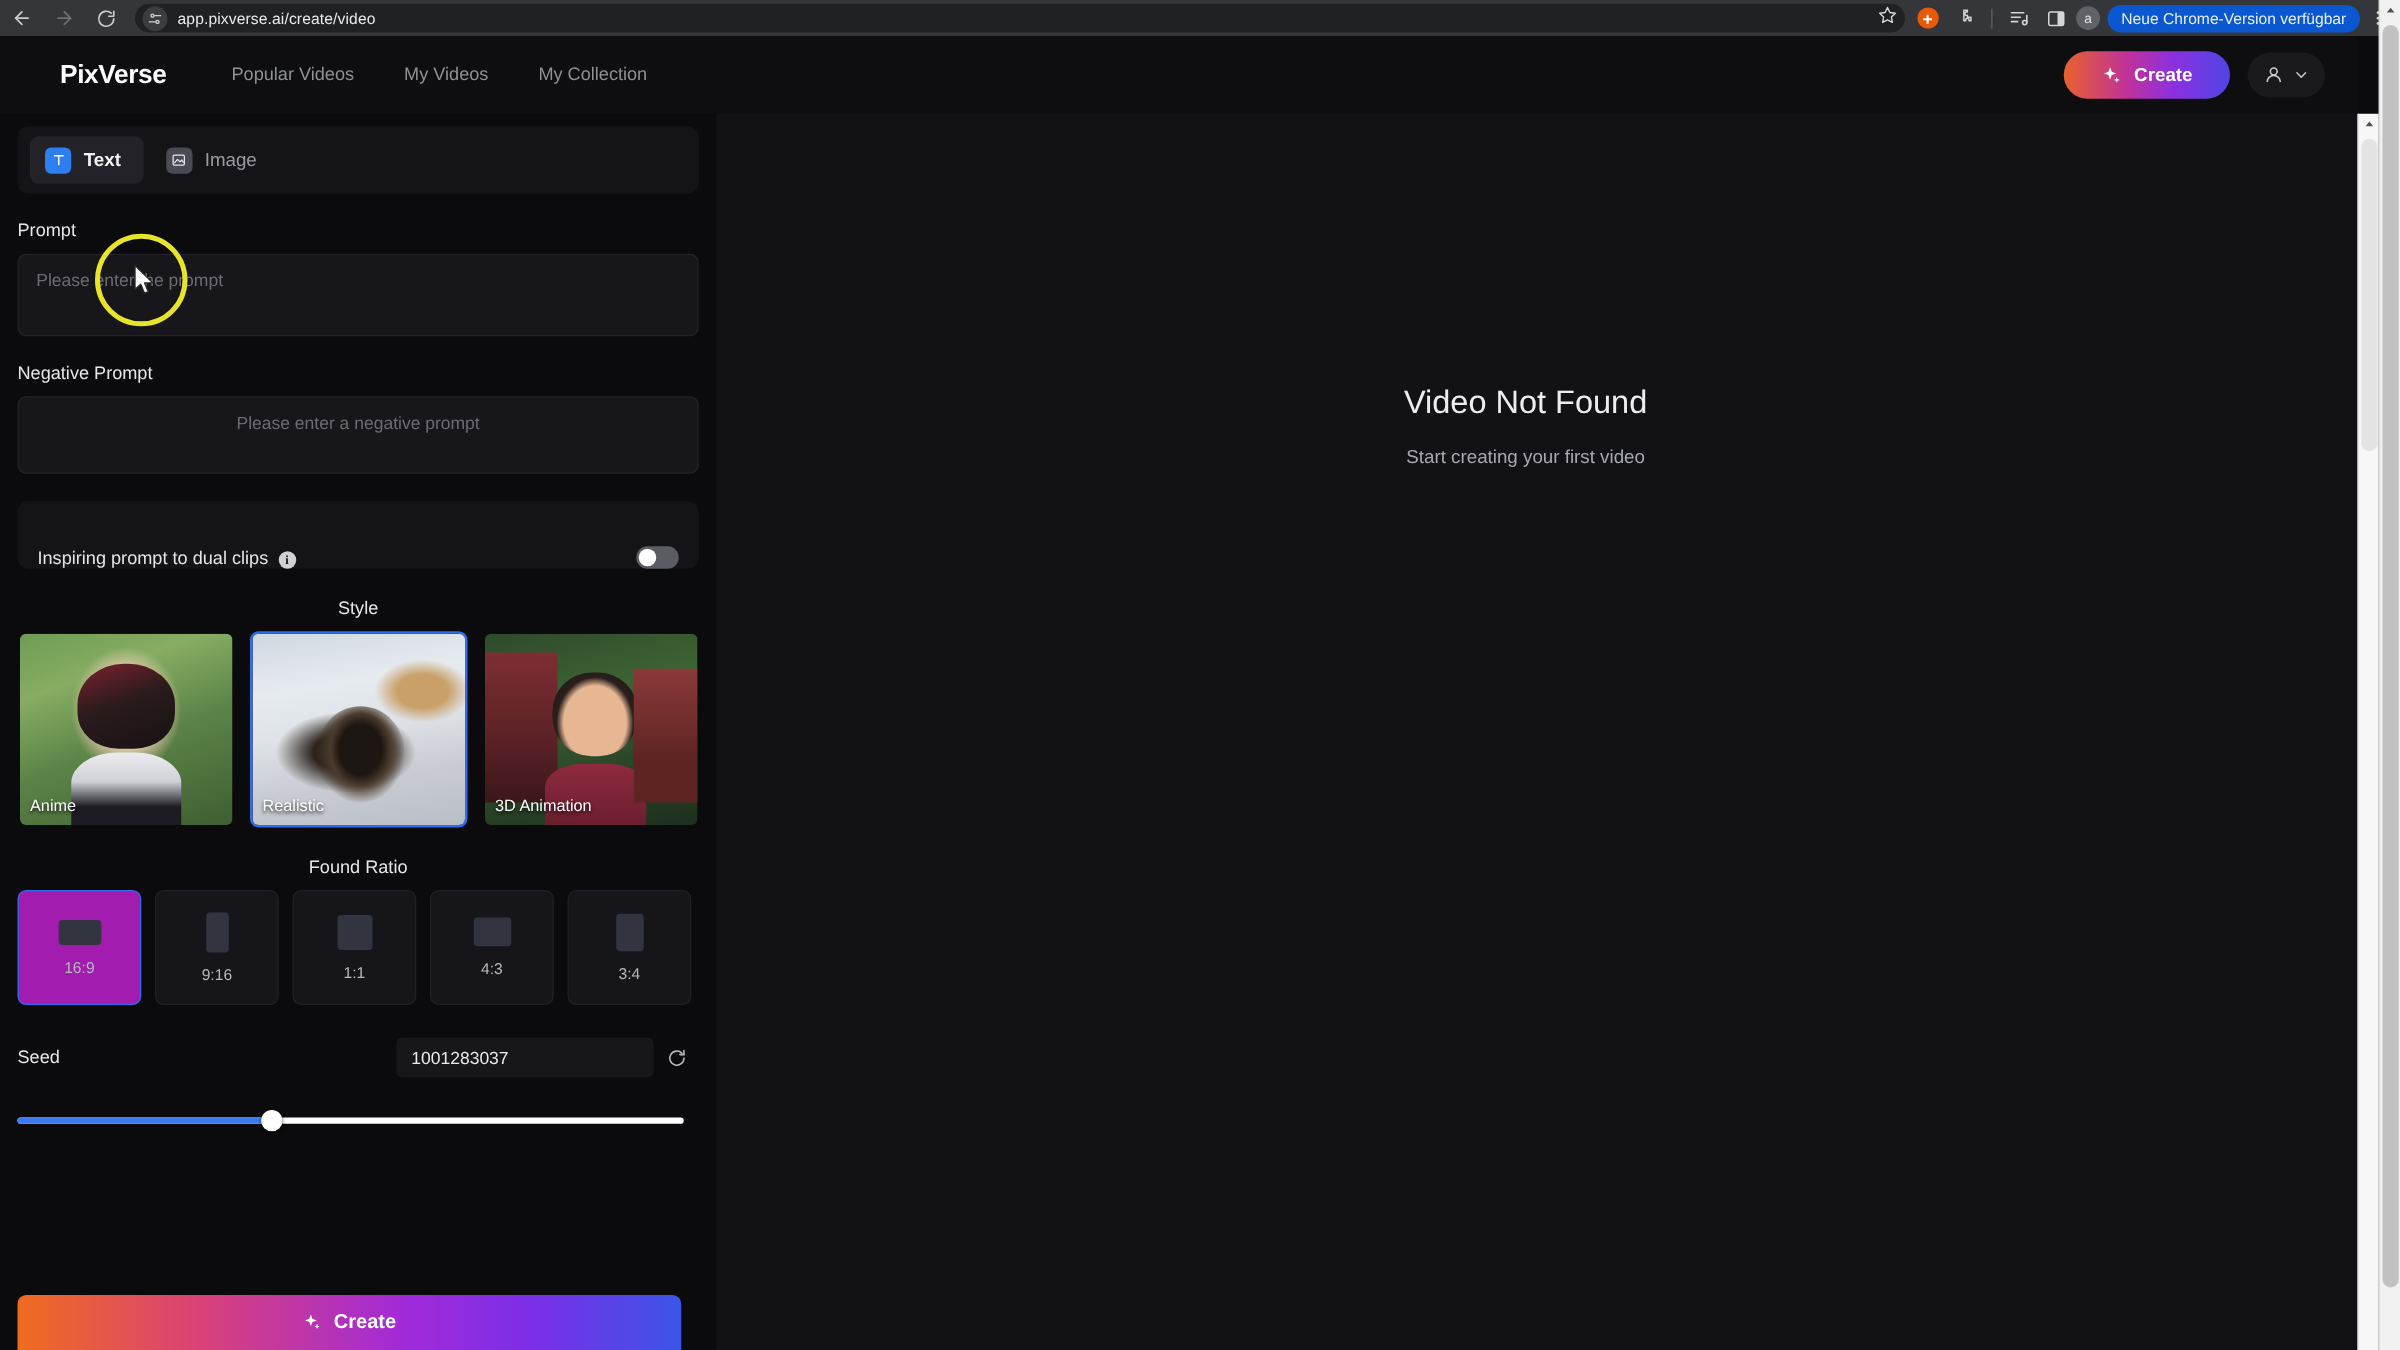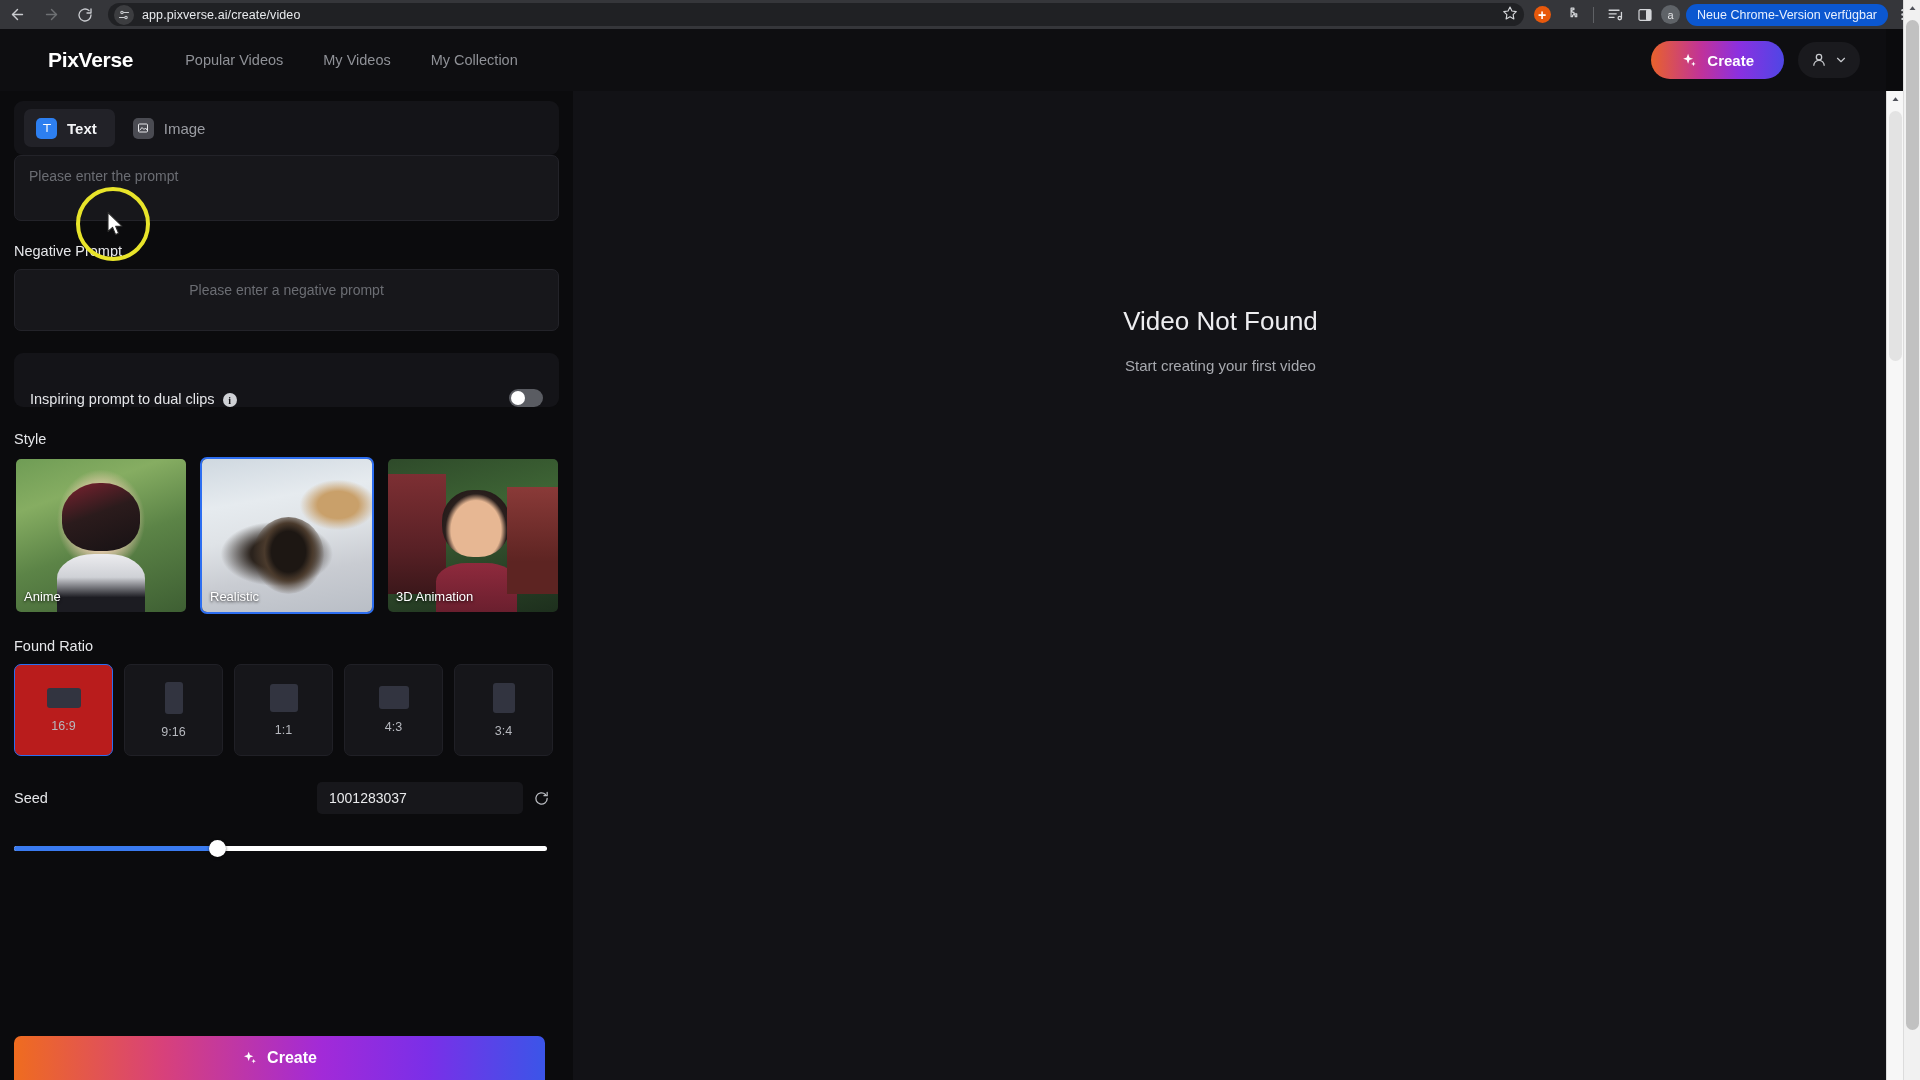--- a/index.html
+++ b/index.html
@@ -178,21 +178,21 @@
     margin-left: auto;
     width: 34px; height: 18px; border-radius: 9px;
     background: #5a5c62; position: relative;
   }
   .toggle .knob {
     position: absolute; top: 2px; left: 2px;
     width: 14px; height: 14px; border-radius: 50%;
     background: #fff;
   }
 
-  .sec-label { color: #e6e7ea; font-size: 14.5px; margin: 24px 0 10px 0; }
+  .sec-label { color: #e6e7ea; font-size: 14.5px; margin: 24px 0 10px 0; text-align: center; }
 
   .style-row { display: flex; gap: 12px; }
   .style-card {
     width: 174px; height: 157px;
     border-radius: 7px; position: relative;
     overflow: hidden; flex: none;
     border: 2px solid transparent;
   }
   .style-card.sel { border-color: #2d6ef0; }
   .style-card .cap {
@@ -260,21 +260,21 @@
 
   .ar-row { display: flex; gap: 11px; }
   .ar-card {
     width: 99px; height: 92px;
     background: #16161a; border-radius: 7px;
     border: 1px solid #202026;
     display: flex; flex-direction: column;
     align-items: center; justify-content: center;
     gap: 11px; flex: none;
   }
-  .ar-card.sel { border-color: #2d6ef0; background: #b91c1c; }
+  .ar-card.sel { border-color: #2d6ef0; background: #a21caf; }
   .ar-box { background: #323440; border-radius: 3px; }
   .ar-txt { color: #b6b8be; font-size: 12.5px; }
 
   .seed-row { display: flex; align-items: center; margin-top: 26px; }
   .seed-label { color: #e6e7ea; font-size: 14.5px; }
   .seed-input {
     margin-left: auto;
     width: 206px; height: 32px;
     background: #17171b; border-radius: 5px;
     display: flex; align-items: center;
@@ -473,20 +473,21 @@
         <span class="tab-ic grey">
           <svg width="12" height="12" viewBox="0 0 24 24" fill="none" stroke="#e6e7ea" stroke-width="2" stroke-linejoin="round">
               <rect x="3" y="4" width="18" height="16" rx="2"></rect>
               <polyline points="5 17 10 11 14 15 17 12 20 16"></polyline>
             </svg>
         </span>
         <span>Image</span>
       </div>
     </div>
 
+    <div class="field-label">Prompt</div>
     <div class="ta tall">
       <span class="ta-ph">Please enter the prompt</span>
     </div>
 
     <div class="field-label">Negative Prompt</div>
     <div class="ta short">
       <span class="ta-ph">Please enter a negative prompt</span>
     </div>
 
     <div class="switch-row">

